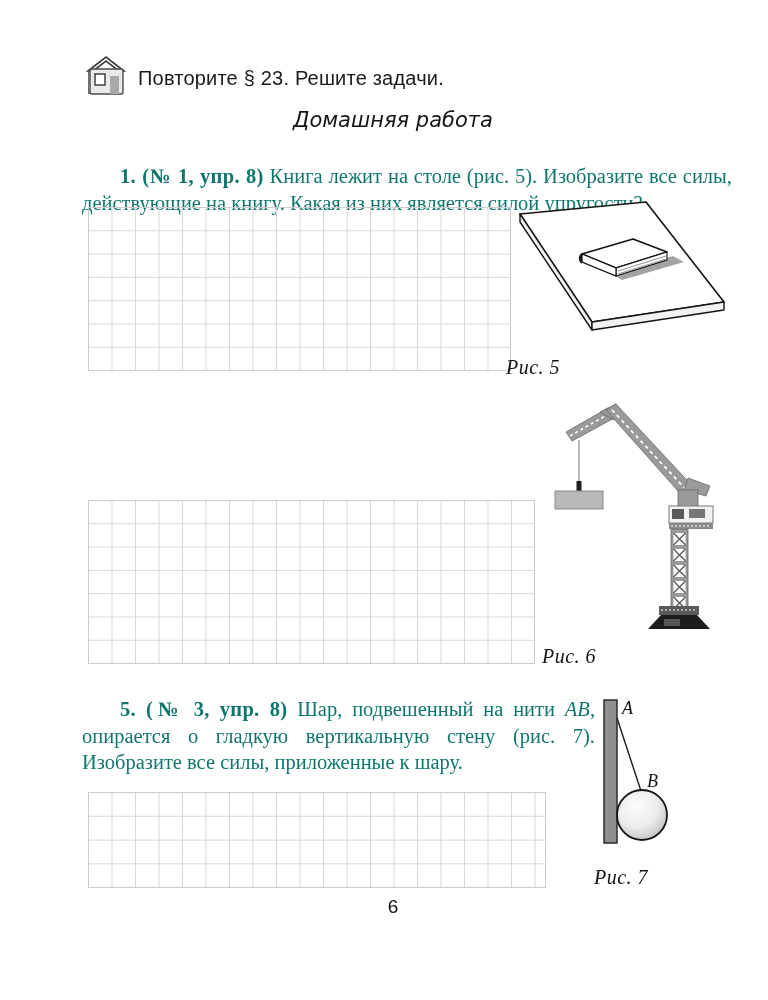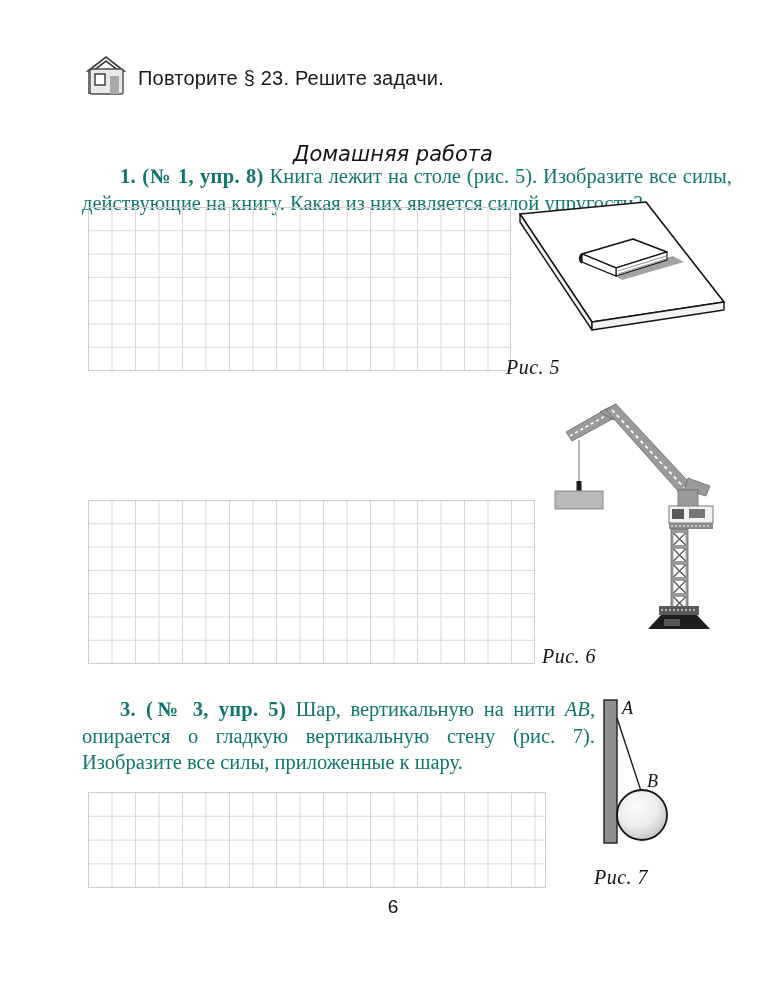--- a/index.html
+++ b/index.html
@@ -9,21 +9,21 @@
   }
   
   .hdr{position:absolute;left:86px;top:54px;display:flex;align-items:center;}
   .hdr .txt{
     margin-left:12px;font-family:"Liberation Sans","DejaVu Sans",sans-serif;
     font-size:20px;color:#1a1a1a;letter-spacing:.2px;
   }
   .subtitle{
     position:absolute;left:68px;top:108px;width:650px;text-align:center;
     font-family:"DejaVu Sans","Liberation Sans",sans-serif;font-style:italic;
-    font-size:21px;color:#141414;margin-top:34px;
+    font-size:21px;color:#141414;
   }
   
   .task{
     position:absolute;font-size:20.5px;line-height:26.5px;text-align:justify;
     text-indent:38px;color:#0f766e;margin:14px;
   }
   .task b{letter-spacing:.3px;}
   #task1{left:68px;top:149px;width:650px;}
   #task2{left:68px;top:392px;width:479px;}
   #task3{left:68px;top:682px;width:513px;}
@@ -143,21 +143,21 @@
 
         <rect x="117" y="210" width="40" height="9" fill="#5a5a5a"></rect>
         <line x1="119" y1="214" x2="155" y2="214" stroke="#ffffff" stroke-width="1.2" stroke-dasharray="2 2"></line>
         <polygon points="106,233 168,233 155,219 119,219" fill="#1c1c1c"></polygon>
         <rect x="122" y="223" width="16" height="7" fill="#555555"></rect>
       </svg>
     </span>
     <div class="caption">Рис. 6</div>
   </div>
 
-  <p class="task" id="task3"><b>3. (№ 3, упр. 5)</b> <span>Шар, вертикальную на нити </span><i>AB</i><span>, опирается о гладкую вертикальную стену (рис. 7). Изобразите все силы, приложенные к шару.</span></p>
+  <p class="task" id="task3"><b>5. (№ 3, упр. 8)</b> <span>Шар, подвешенный на нити </span><i>AB</i><span>, опирается о гладкую вертикальную стену (рис. 7). Изобразите все силы, приложенные к шару.</span></p>
 
   <div class="grid" id="grid3"></div>
 
   <div class="figure" id="fig7">
     <span>
       <svg width="112" height="158" viewBox="0 0 112 158">
         <defs>
           <radialGradient id="ballGrad" cx="40%" cy="33%" r="75%">
             <stop offset="0%" stop-color="#fbfbfb"></stop>
             <stop offset="55%" stop-color="#ececec"></stop>

